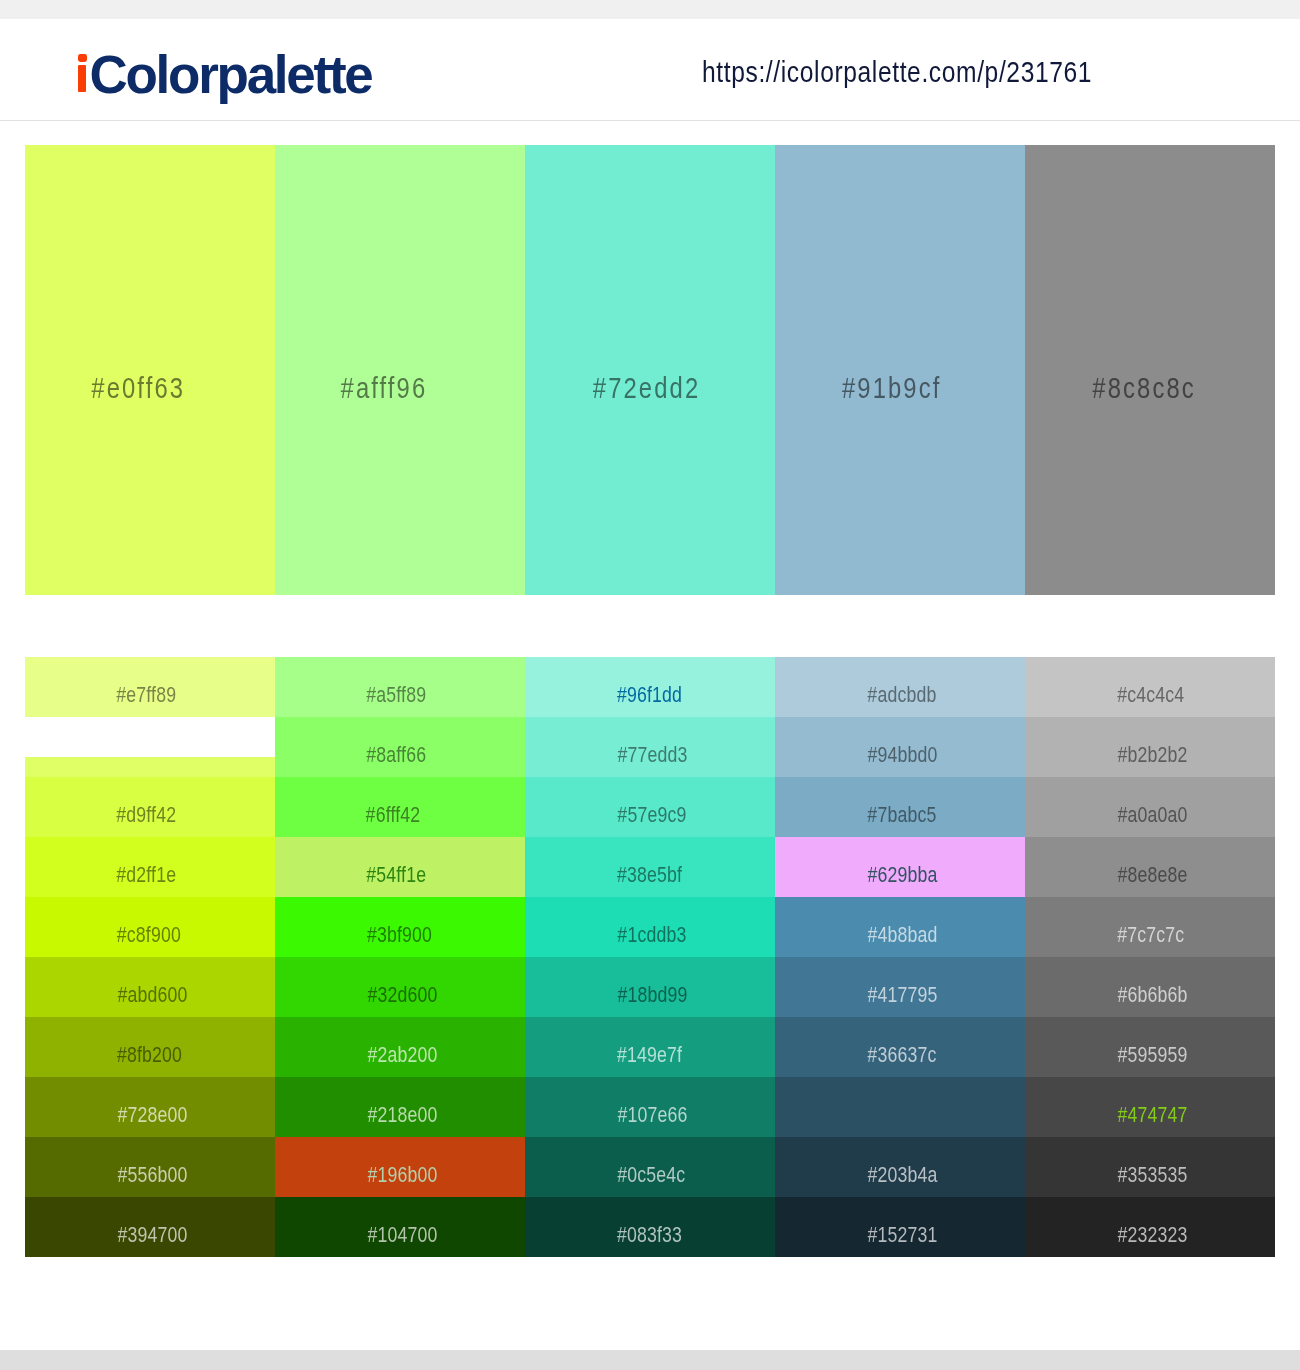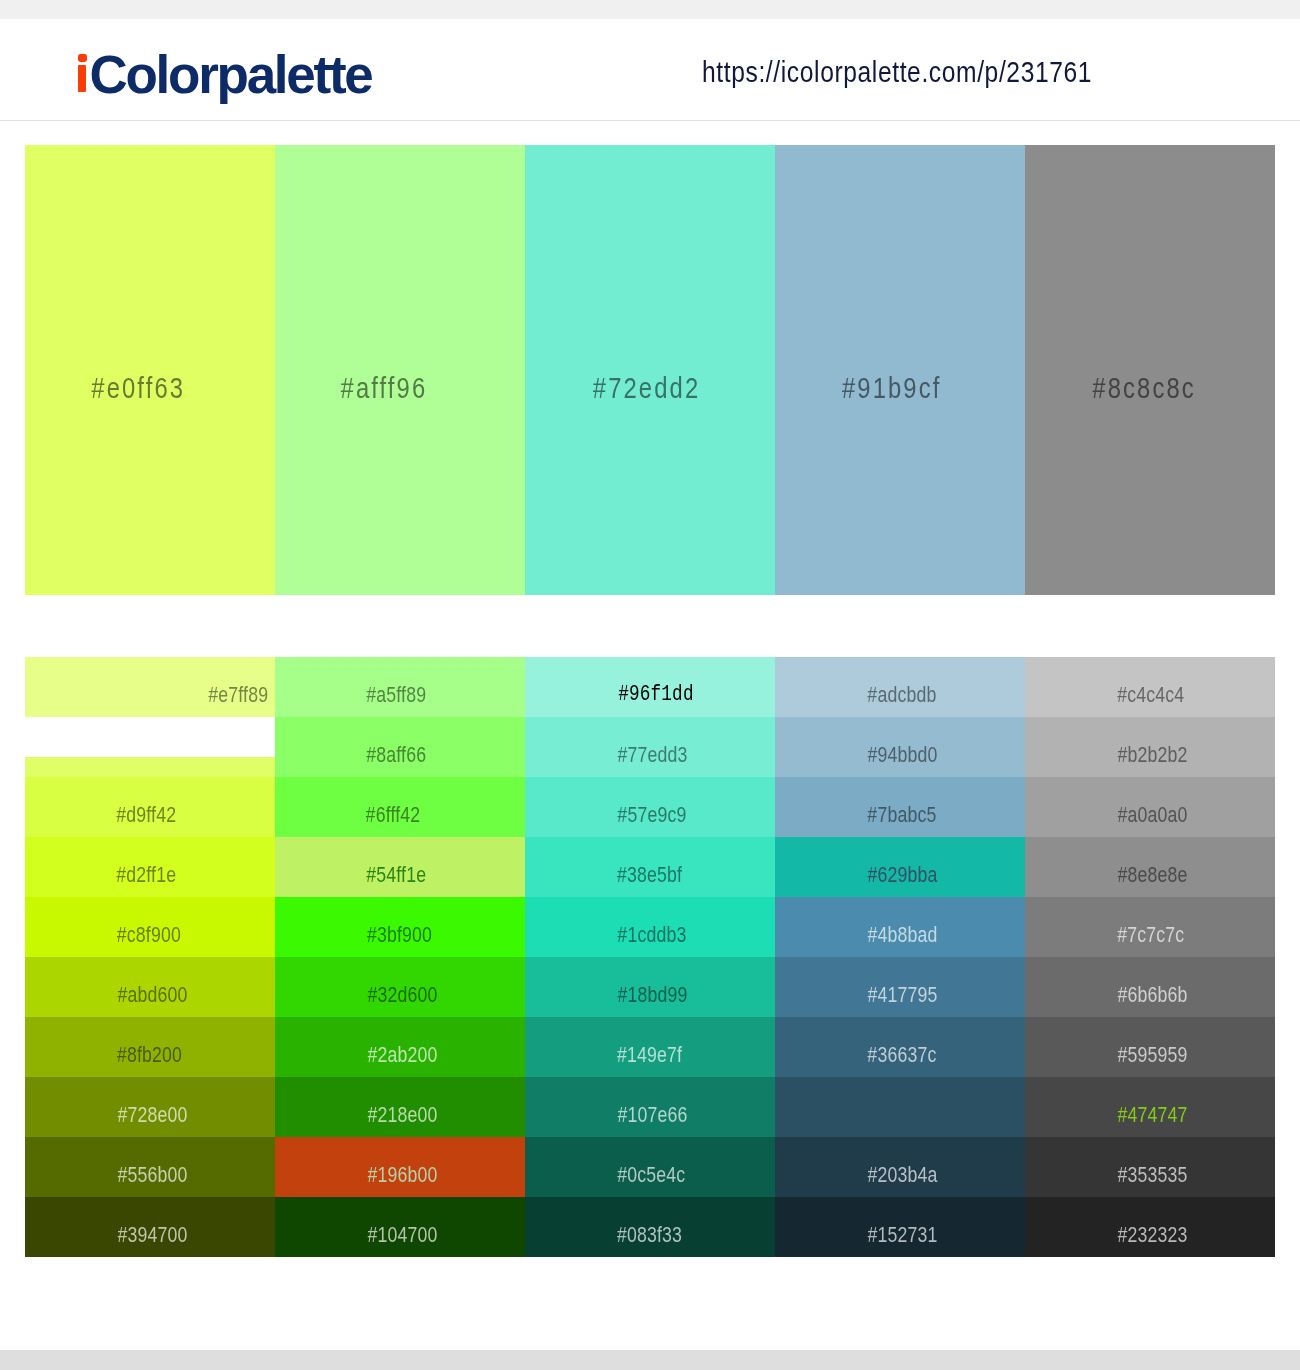--- a/index.html
+++ b/index.html
@@ -54,27 +54,27 @@
     <div class="mswatch" style="background: rgb(145, 185, 207);">
       <span class="lab" style="color: rgb(70, 89, 99);"><i>#91b9cf</i></span>
     </div>
     <div class="mswatch" style="background: rgb(140, 140, 140);">
       <span class="lab" style="color: rgb(67, 67, 67);"><i>#8c8c8c</i></span>
     </div>
   </div>
 <div class="shades">
     <div class="srow">
       <div class="scell" style="background: rgb(231, 255, 137);">
-        <span class="lab" style="color: rgb(120, 133, 71); text-align: right;"><i>#e7ff89</i></span>
+        <span class="lab" style="color: rgb(120, 133, 71);"><i>#e7ff89</i></span>
       </div>
       <div class="scell" style="background: rgb(165, 255, 137);">
         <span class="lab" style="color: rgb(86, 133, 71);"><i>#a5ff89</i></span>
       </div>
       <div class="scell" style="background: rgb(150, 241, 221);">
-        <span class="lab" style="color: #000000; font-family: Liberation Mono, monospace;"><i>#96f1dd</i></span>
+        <span class="lab" style="color: #0369a1;"><i>#96f1dd</i></span>
       </div>
       <div class="scell" style="background: rgb(173, 203, 219);">
         <span class="lab" style="color: rgb(90, 106, 114);"><i>#adcbdb</i></span>
       </div>
       <div class="scell" style="background: rgb(196, 196, 196);">
         <span class="lab" style="color: rgb(102, 102, 102);"><i>#c4c4c4</i></span>
       </div>
     </div>
     <div class="srow">
       <div class="scell" style="background: rgb(224, 255, 102); margin-top: 40px;">
@@ -113,21 +113,21 @@
     <div class="srow">
       <div class="scell" style="background: rgb(210, 255, 30);">
         <span class="lab" style="color: rgb(109, 133, 16);"><i>#d2ff1e</i></span>
       </div>
       <div class="scell" style="background: #bef264;">
         <span class="lab" style="color: rgb(44, 133, 16);"><i>#54ff1e</i></span>
       </div>
       <div class="scell" style="background: rgb(56, 229, 191);">
         <span class="lab" style="color: rgb(29, 119, 99);"><i>#38e5bf</i></span>
       </div>
-      <div class="scell" style="background: #14b8a6;">
+      <div class="scell" style="background: #f0abfc;">
         <span class="lab" style="color: rgb(51, 81, 97);"><i>#629bba</i></span>
       </div>
       <div class="scell" style="background: rgb(142, 142, 142);">
         <span class="lab" style="color: rgb(74, 74, 74);"><i>#8e8e8e</i></span>
       </div>
     </div>
     <div class="srow">
       <div class="scell" style="background: rgb(200, 249, 0);">
         <span class="lab" style="color: rgb(104, 129, 0);"><i>#c8f900</i></span>
       </div>

